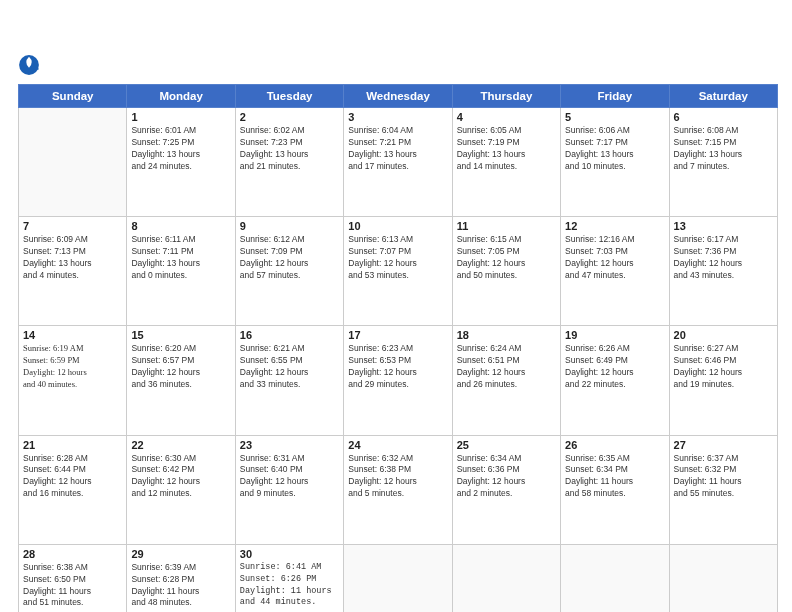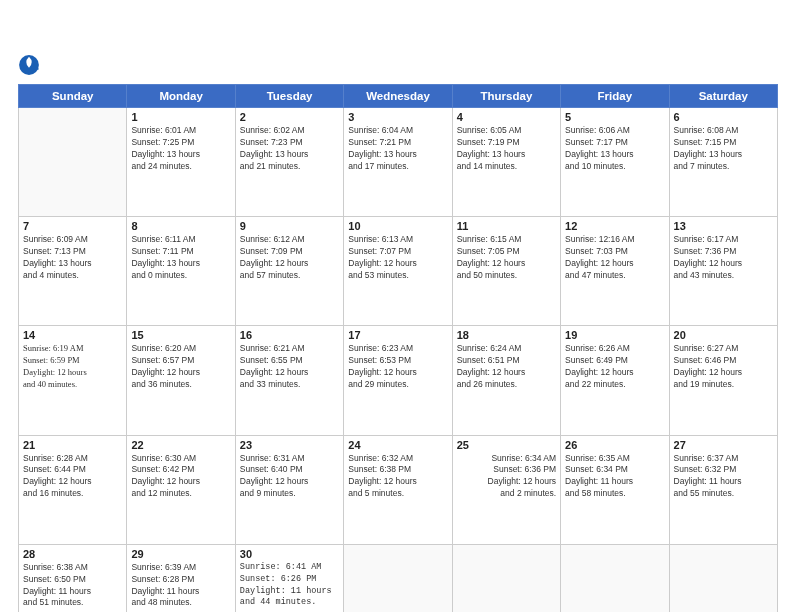--- a/index.html
+++ b/index.html
@@ -309,21 +309,21 @@
           </td>
           <td>
             <span class="day-num">24</span>
             <div class="day-detail" style="white-space: pre-line;">Sunrise: 6:32 AM
 Sunset: 6:38 PM
 Daylight: 12 hours
 and 5 minutes.</div>
           </td>
           <td>
             <span class="day-num">25</span>
-            <div class="day-detail" style="white-space: pre-line; text-align: right;">Sunrise: 6:34 AM
+            <div class="day-detail" style="white-space: pre-line;">Sunrise: 6:34 AM
 Sunset: 6:36 PM
 Daylight: 12 hours
 and 2 minutes.</div>
           </td>
           <td>
             <span class="day-num">26</span>
             <div class="day-detail" style="white-space: pre-line;">Sunrise: 6:35 AM
 Sunset: 6:34 PM
 Daylight: 11 hours
 and 58 minutes.</div>

